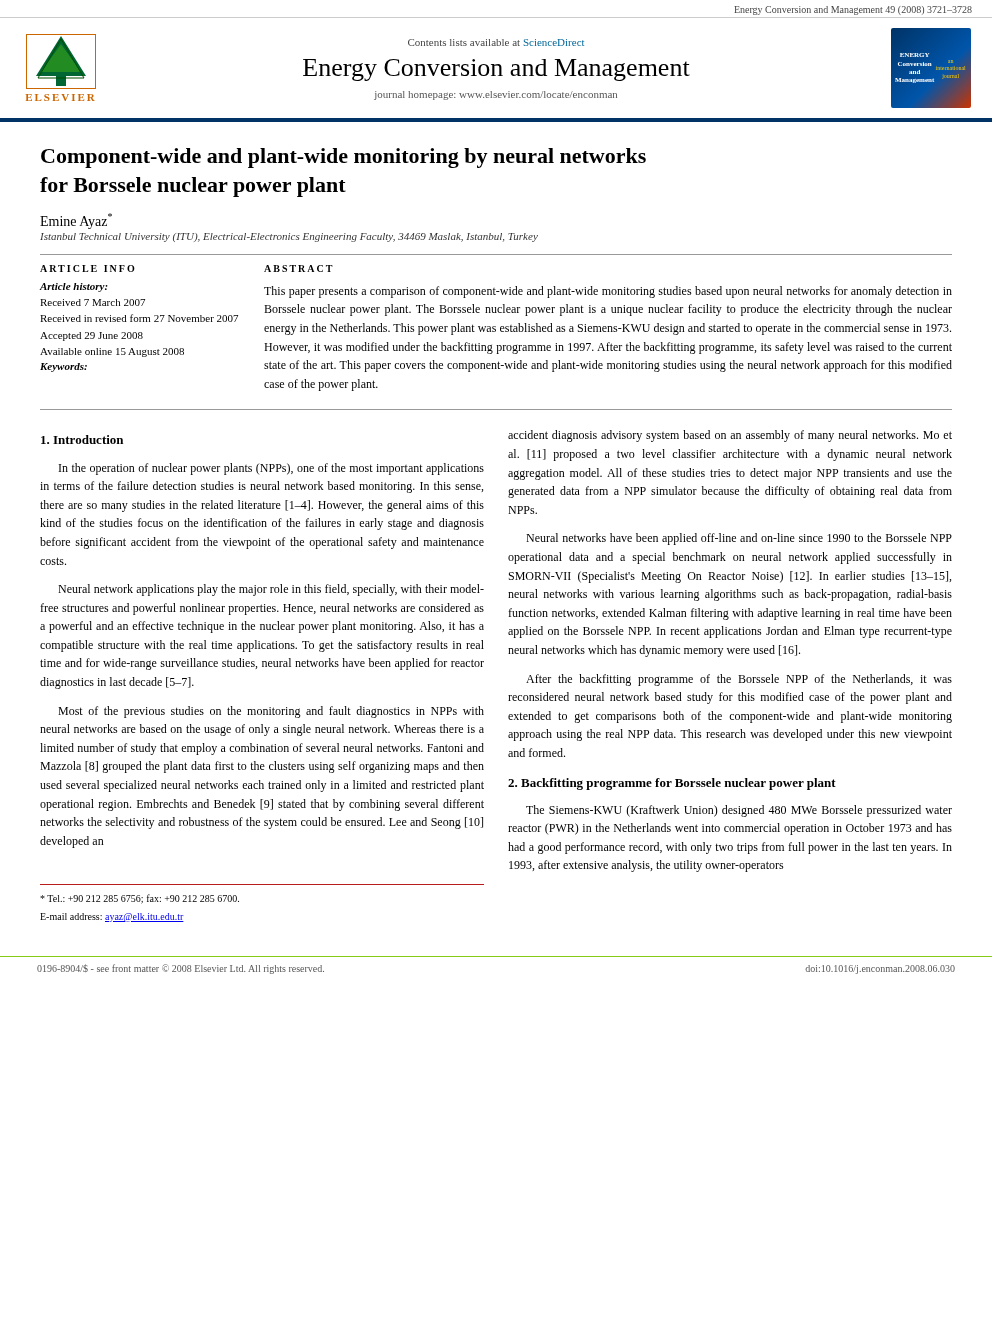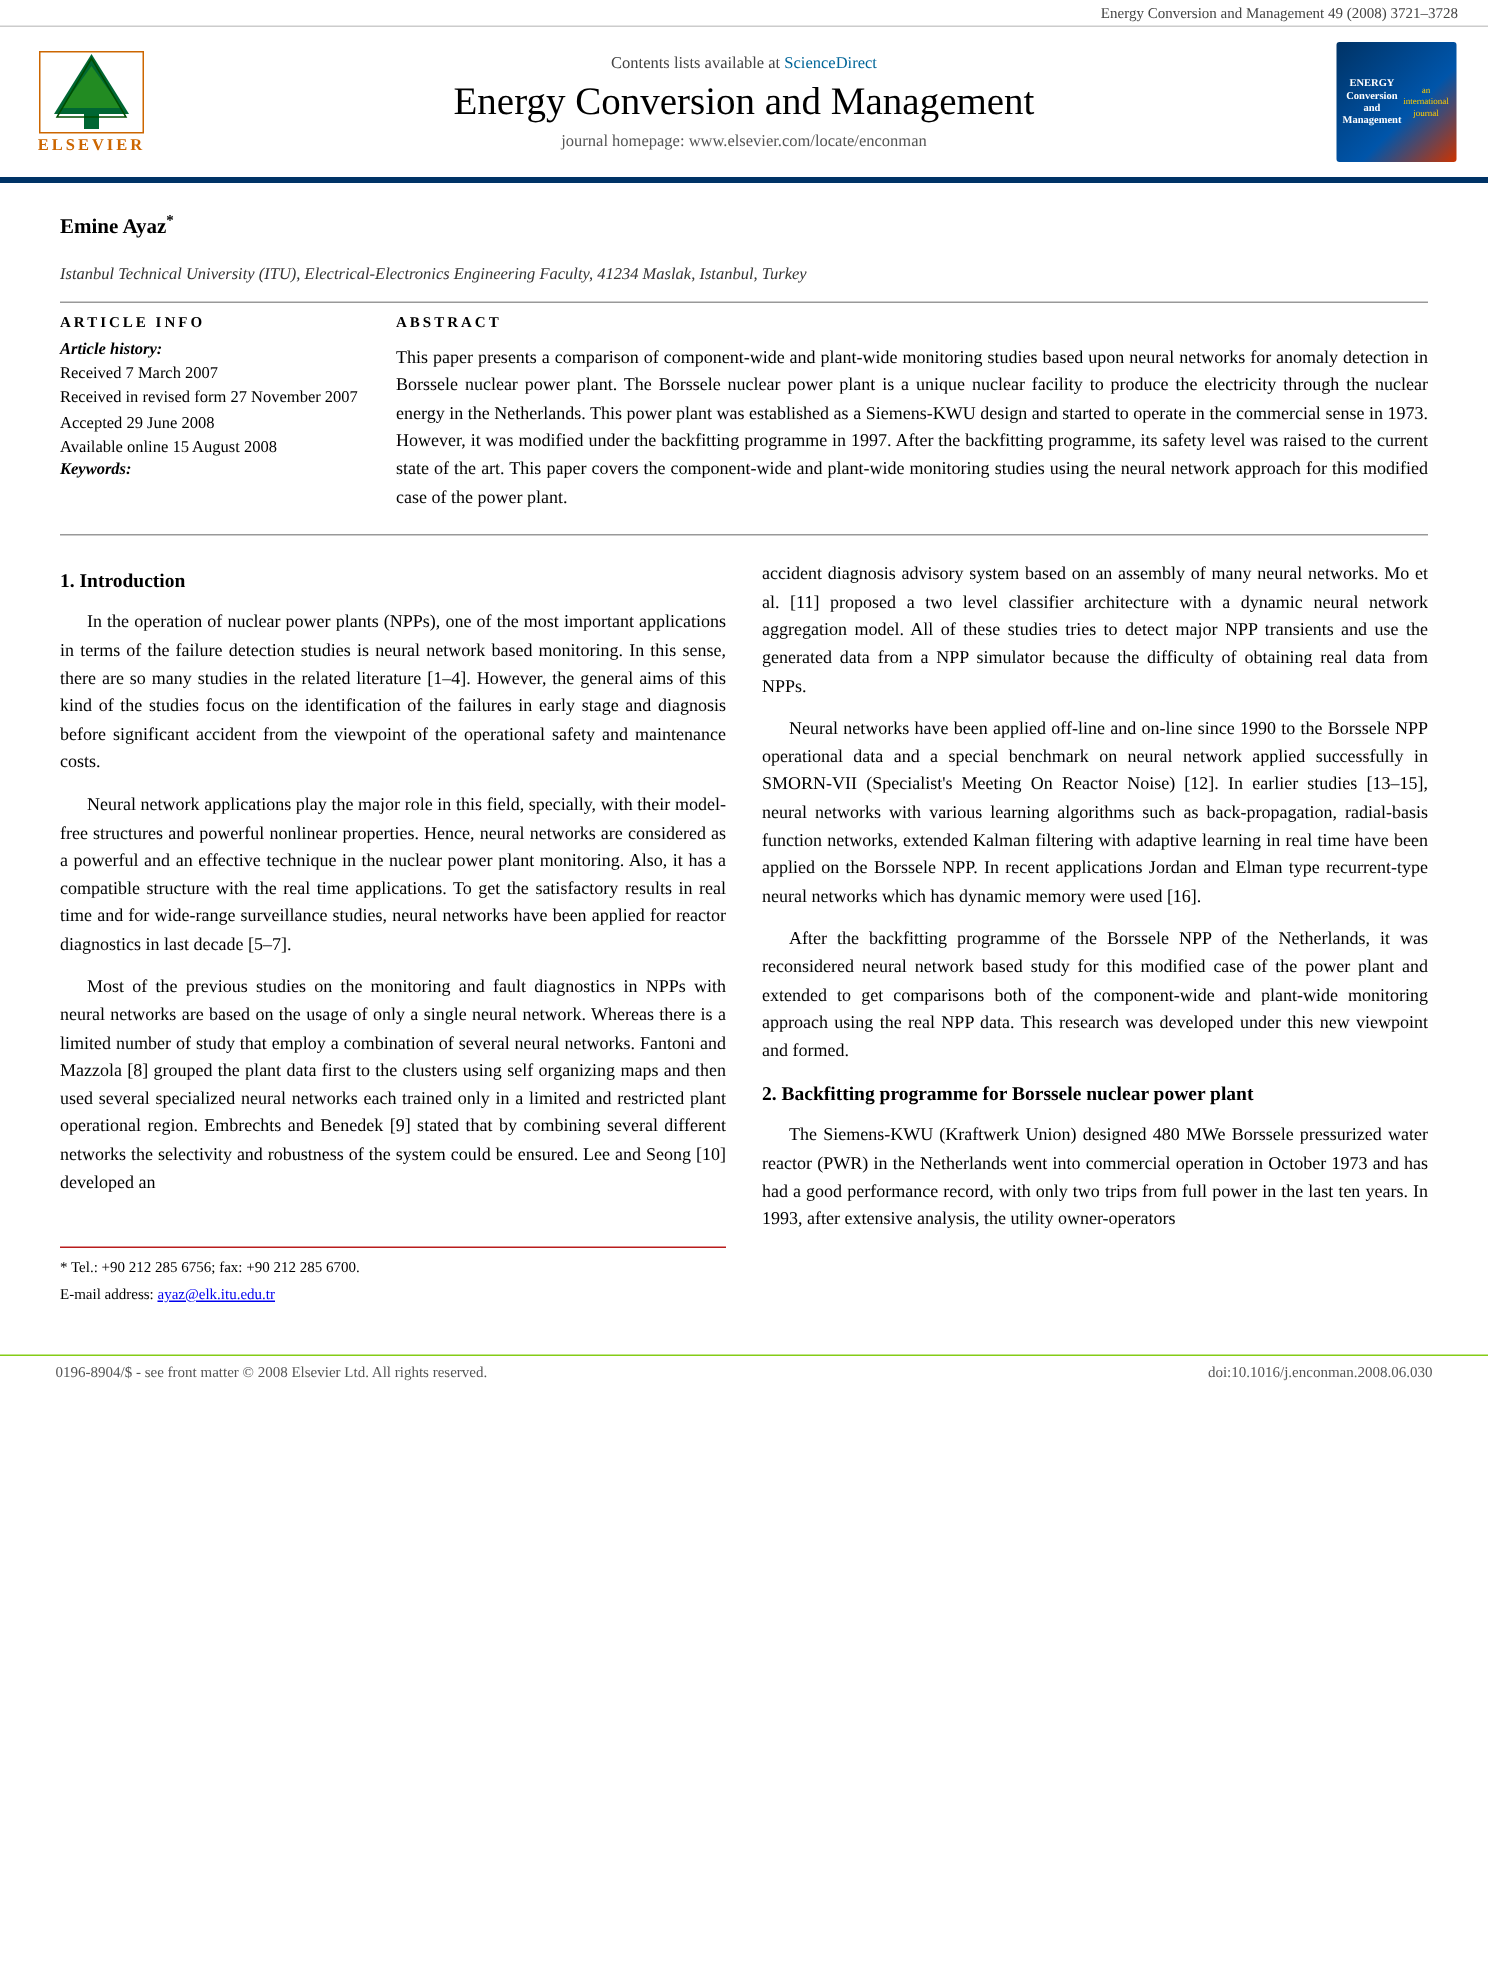--- a/index.html
+++ b/index.html
@@ -132,23 +132,23 @@
       font-size: 22px;
       font-weight: bold;
       color: #000;
       line-height: 1.3;
       margin-bottom: 12px;
       font-family: "Times New Roman", serif;
     }
 
     .author-name {
       font-size: 14px;
-      font-weight: bold;
-      color: #000;
-      margin-bottom: 16px;
+      font-weight: normal;
+      color: #000;
+      margin-bottom: 0;
     }
 
     .author-name sup {
       font-size: 10px;
     }
 
     .affiliation {
       font-size: 11px;
       color: #333;
       font-style: italic;
@@ -325,26 +325,28 @@
 Management</div>
       <div class="logo-subtitle">an international journal</div>
     </div>
   </div>
 </div>
 
 <hr class="divider-thick">
 
 <div class="main-content">
 
+  <div class="article-title" style="white-space:pre-line;">Component-wide and plant-wide monitoring by neural networks
+for Borssele nuclear power plant</div>
 
   <div class="author-name">
     <span>Emine Ayaz</span><sup>*</sup>
   </div>
 
-  <div class="affiliation">Istanbul Technical University (ITU), Electrical-Electronics Engineering Faculty, 41234 Maslak, Istanbul, Turkey</div>
+  <div class="affiliation">Istanbul Technical University (ITU), Electrical-Electronics Engineering Faculty, 34469 Maslak, Istanbul, Turkey</div>
 
   <hr class="divider-thin">
 
   <div class="two-column">
 
     <div class="article-info">
       <div class="article-info-title">ARTICLE INFO</div>
 
       <div class="info-section-label">Article history:</div>
       <div class="info-text">Received 7 March 2007</div>

